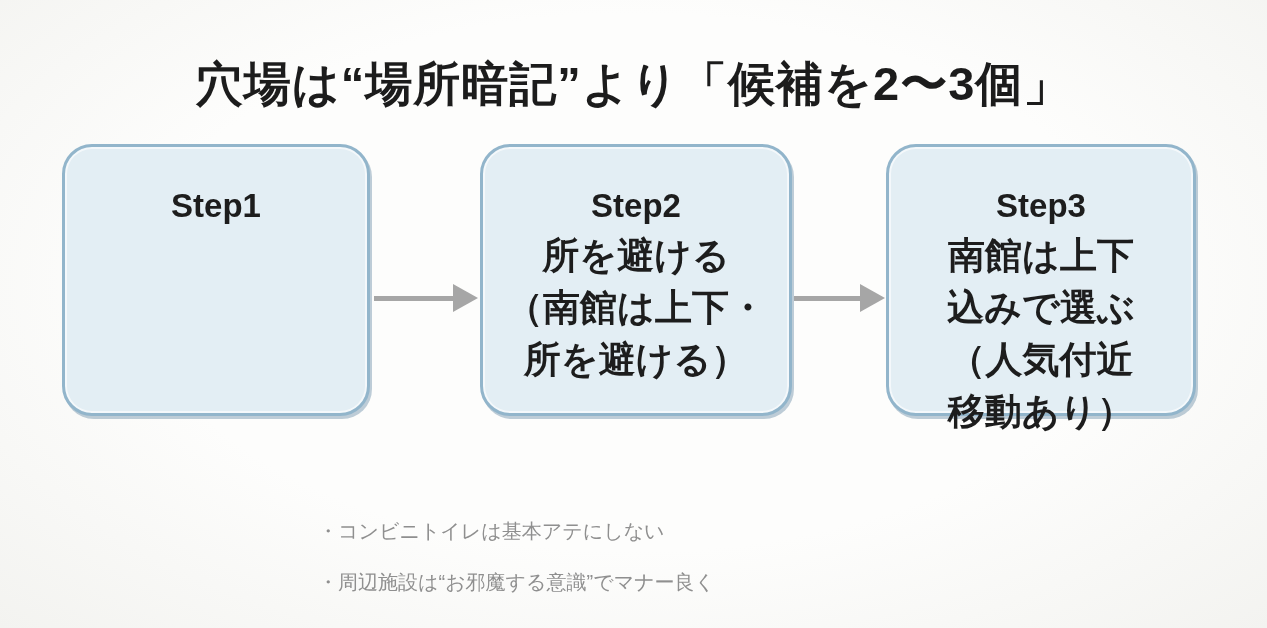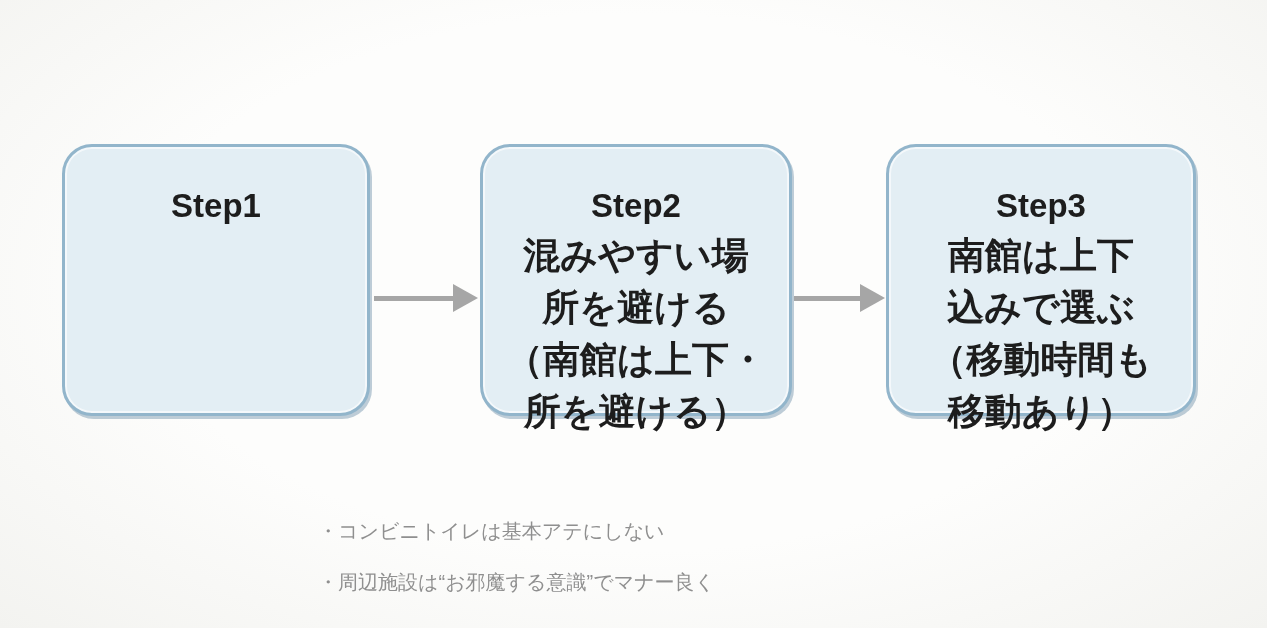--- a/index.html
+++ b/index.html
@@ -84,51 +84,51 @@
     line-height: 51px;
     color: #8f8f8f;
     white-space: nowrap;
   }
 </style>
 </head>
 <body>
 
 <div class="canvas">
 
+  <h1 class="title">穴場は“場所暗記”より「候補を2〜3個」</h1>
 
   <div class="step-box step-box-1 gap">
     <div class="step-label">Step1</div>
   </div>
 
   <div class="arrow arrow-1">
     <span class="shaft"></span>
     <span class="head"></span>
   </div>
 
   <div class="step-box step-box-2">
     <div class="step-label">Step2</div>
     <div class="step-body">
-        <div class="body-line">混みやすい場</div>
         <div class="body-line">所を避ける</div>
         <div class="body-line">（南館は上下・</div>
         <div class="body-line">所を避ける）</div>
       </div>
   </div>
 
   <div class="arrow arrow-2">
     <span class="shaft"></span>
     <span class="head"></span>
   </div>
 
   <div class="step-box step-box-3">
     <div class="step-label">Step3</div>
     <div class="step-body">
         <div class="body-line">南館は上下</div>
         <div class="body-line">込みで選ぶ</div>
-        <div class="body-line">（移動時間も</div>
+        <div class="body-line">（人気付近</div>
         <div class="body-line">移動あり）</div>
       </div>
   </div>
 
   <div class="notes">
     <div class="note-line">・コンビニトイレは基本アテにしない</div>
     <div class="note-line">・周辺施設は“お邪魔する意識”でマナー良く</div>
   </div>
 
 </div>

